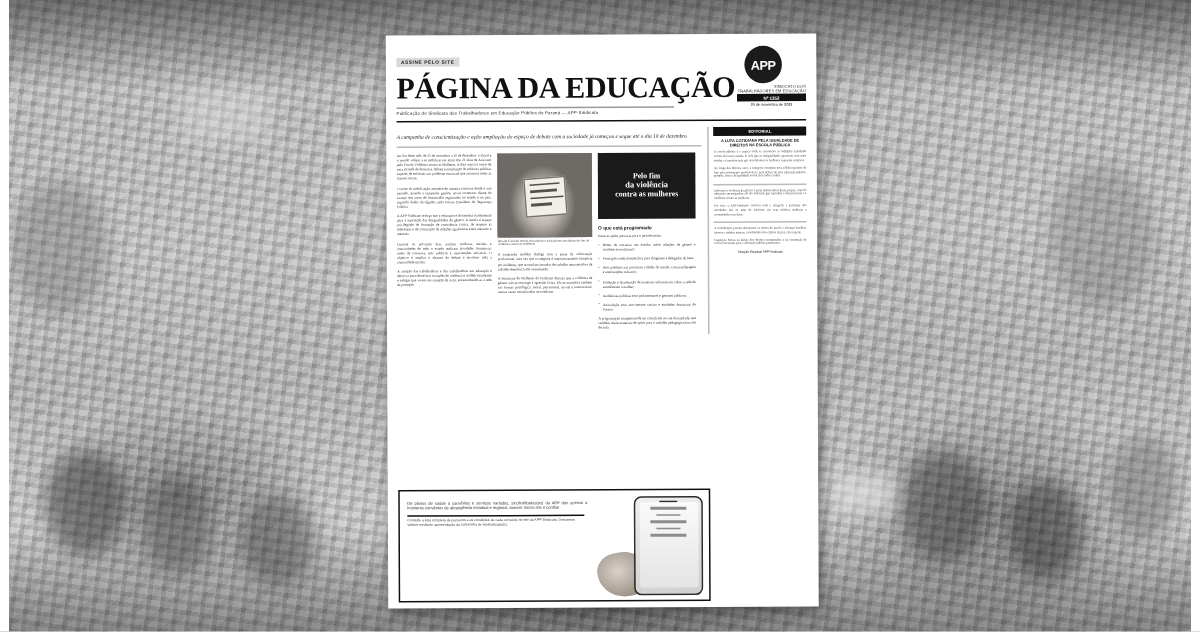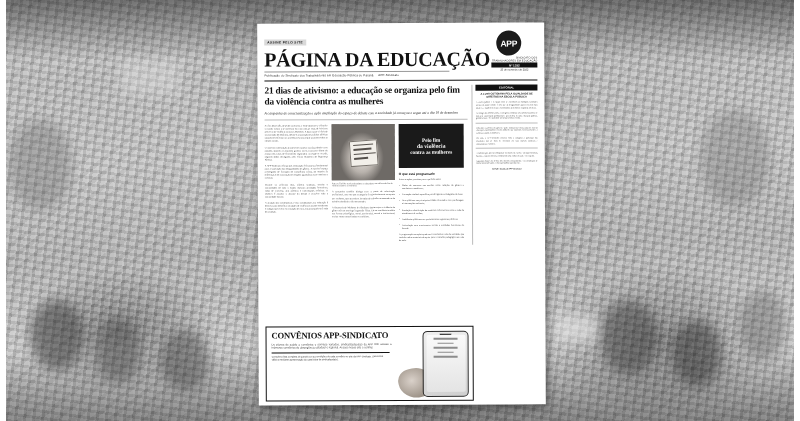--- a/index.html
+++ b/index.html
@@ -393,21 +393,20 @@
       </div>
       <div class="mast-meta">
         <span class="num">Nº 1352</span>
         <span class="date">25 de novembro de 2022</span>
       </div>
     </div>
 
     <div class="content">
 
       <div class="col-main">
-        <div class="headline">21 dias de ativismo: a educação se organiza pelo fim da violência contra as mulheres</div>
         <div class="standfirst">A campanha de conscientização e ação ampliação do espaço de debate com a sociedade já começou e segue até o dia 10 de dezembro</div>
 
         <div class="article-grid">
 
           <div class="art-col">
             <p class="ptext">Ao fim deste mês, de 25 de novembro a 10 de dezembro, o Brasil e o mundo voltam a se mobilizar em torno dos 21 Dias de Ativismo pelo Fim da Violência contra as Mulheres. A data marca o início de uma jornada de denúncia, debate e proposição de políticas públicas capazes de enfrentar um problema estrutural que atravessa todas as classes sociais.</p>
             <p class="ptext">O mote da mobilização acontece de maneira contínua desde o ano passado, quando a campanha ganhou novos contornos diante do avanço dos casos de feminicídio registrados no estado e no país, segundo dados divulgados pelo Fórum Brasileiro de Segurança Pública.</p>
             <p class="ptext">A APP-Sindicato reforça que a educação é ferramenta fundamental para a superação das desigualdades de gênero. A escola é espaço privilegiado de formação de consciência crítica, de respeito às diferenças e de construção de relações igualitárias entre meninos e meninas.</p>
             <p class="ptext">Durante os próximos dias, núcleos sindicais, escolas e comunidades de todo o estado realizam atividades formativas, rodas de conversa, atos públicos e intervenções artísticas. O objetivo é ampliar o alcance do debate e envolver toda a comunidade escolar.</p>
             <p class="ptext">A atuação das trabalhadoras e dos trabalhadores em educação é decisiva para identificar situações de violência e acolher estudantes e colegas que vivem em situação de risco, encaminhando-as à rede de proteção.</p>
@@ -458,21 +457,20 @@
         <div class="side-rule"></div>
         <p class="stext">A mobilização precisa ultrapassar os muros da escola e alcançar famílias, bairros e cidades inteiras, construindo uma cultura de paz e de respeito.</p>
         <p class="stext">Seguimos firmes na defesa dos direitos conquistados e na construção de novos horizontes para a educação pública paranaense.</p>
         <div class="sign-off">Direção Estadual
 APP-Sindicato</div>
       </div>
 
     </div>
 
     <div class="ad">
-      <div class="ad-title">CONVÊNIOS APP-SINDICATO</div>
       <div class="ad-sub">De planos de saúde a convênios e serviços variados, sindicalizadas(os) da APP têm acesso a inúmeros convênios de abrangência estadual e regional. Acesse nosso site e confira!</div>
       <div class="ad-rule"></div>
       <div class="ad-foot">Consulte a lista completa de parceiros e as condições de cada convênio no site da APP-Sindicato. Descontos válidos mediante apresentação da carteirinha de sindicalizada(o).</div>
       <div class="ad-hand"></div>
       <div class="ad-phone">
         <div class="notch"></div>
         <div class="screen">
           <b></b>
           <b class="s"></b>
           <b></b>

